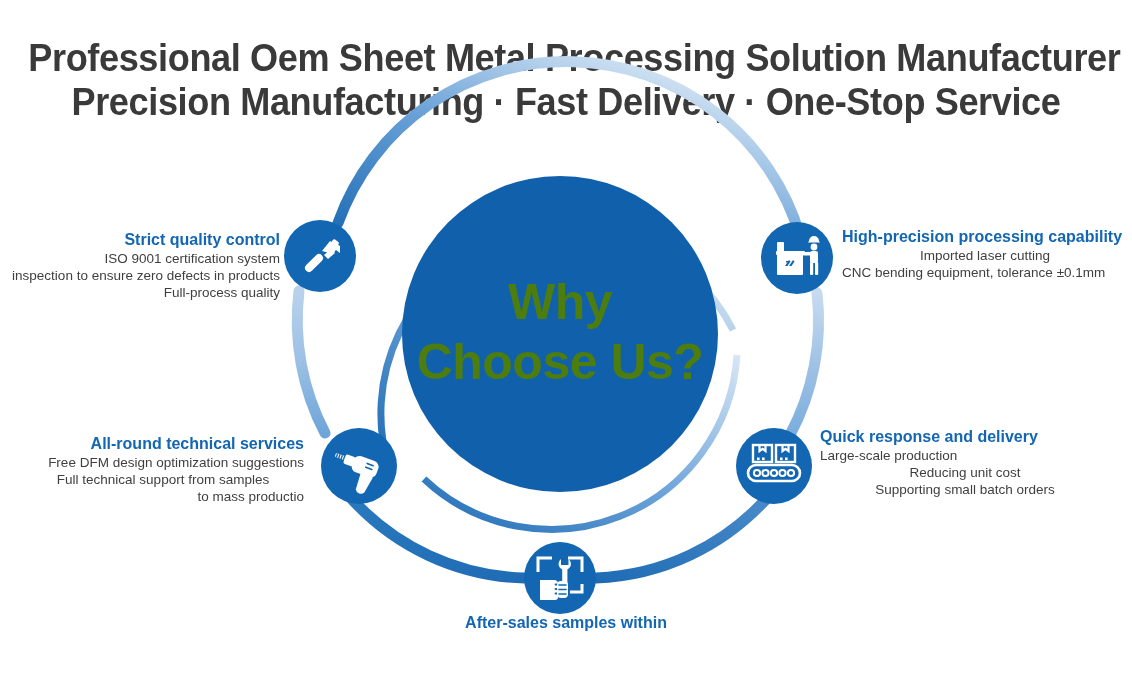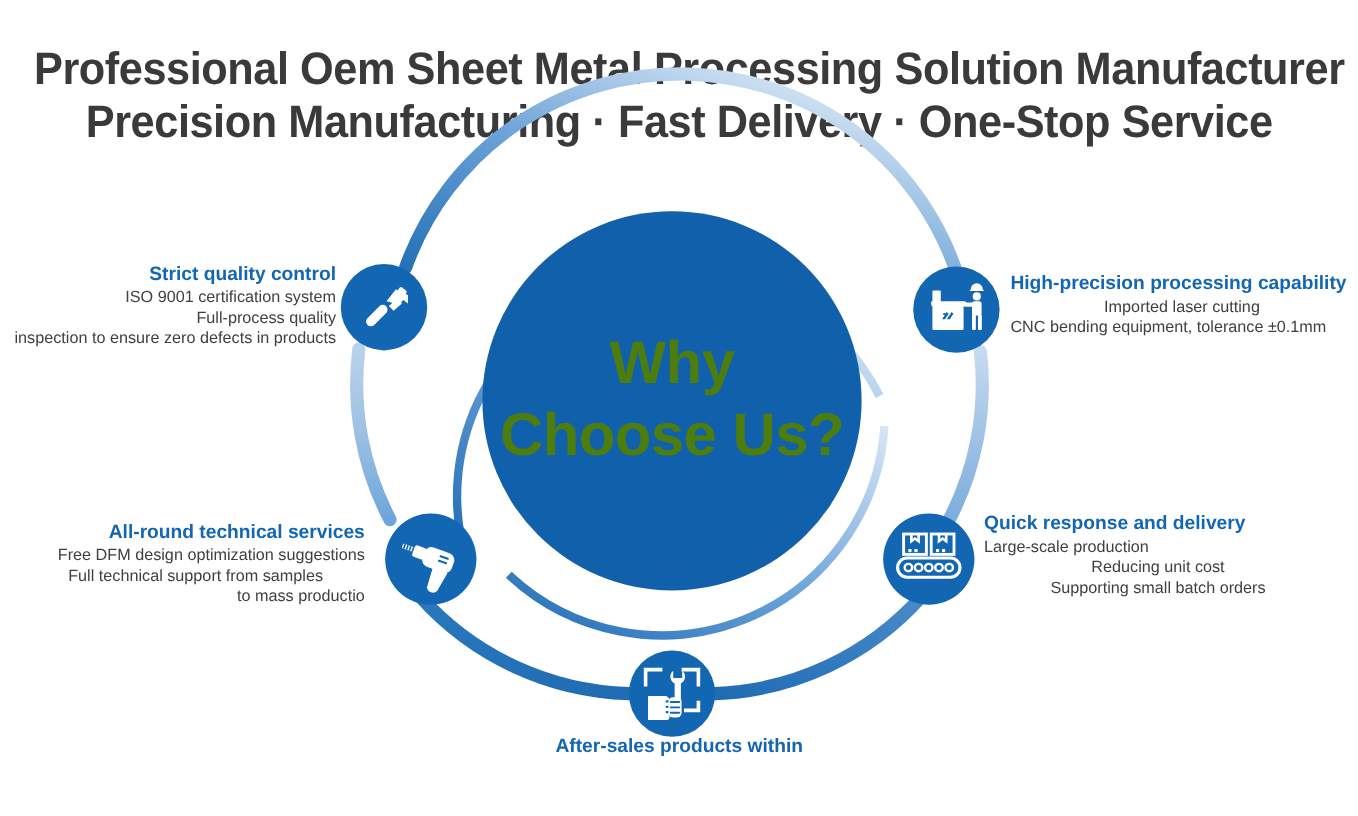--- a/index.html
+++ b/index.html
@@ -82,21 +82,21 @@
     color: #3f3f3f;
     font-family: "Liberation Sans Narrow", "Liberation Sans", sans-serif;
     font-size: 13.5px;
     line-height: 17px;
     white-space: nowrap;
   }
   .align-right  { text-align: right; }
   .align-left   { text-align: left; }
   .align-center { text-align: center; }
 
-  .f-topleft     { left: 4px;   top: 219px;  width: 276px; }
+  .f-topleft     { left: 4px;   top: 230px;  width: 276px; }
   .f-topright    { left: 842px; top: 227px;  width: 286px; }
   .f-bottomleft  { left: 22px;  top: 434px;  width: 282px; }
   .f-bottomright { left: 820px; top: 427px;  width: 290px; }
   .f-bottom      { left: 366px; top: 613px;  width: 400px; }
 </style>
 </head>
 <body>
 
 <div id="stage">
 
@@ -284,22 +284,22 @@
   </svg>
 
   <div class="center-label">
     <div class="center-line">Why</div>
     <div class="center-line">Choose Us?</div>
   </div>
 
   <div class="feature f-topleft align-right">
     <div class="feature-title">Strict quality control</div>
     <div class="feature-body">ISO 9001 certification system</div>
+    <div class="feature-body">inspection to ensure zero defects in products</div>
     <div class="feature-body">Full-process quality</div>
-    <div class="feature-body">inspection to ensure zero defects in products</div>
   </div>
 
   <div class="feature f-topright align-left">
     <div class="feature-title">High-precision processing capability</div>
     <div class="feature-body" style="text-align:center;">Imported laser cutting</div>
     <div class="feature-body">CNC bending equipment, tolerance ±0.1mm</div>
   </div>
 
   <div class="feature f-bottomleft align-right">
     <div class="feature-title" style="">All-round technical services</div>
@@ -309,16 +309,16 @@
   </div>
 
   <div class="feature f-bottomright align-left">
     <div class="feature-title">Quick response and delivery</div>
     <div class="feature-body" style="text-align:left;">Large-scale production</div>
     <div class="feature-body" style="text-align:center;">Reducing unit cost</div>
     <div class="feature-body" style="text-align:center;">Supporting small batch orders</div>
   </div>
 
   <div class="feature f-bottom align-center">
-    <div class="feature-title">After-sales products within</div>
+    <div class="feature-title">After-sales samples within</div>
   </div>
 
 </div>
 
 </body></html>

